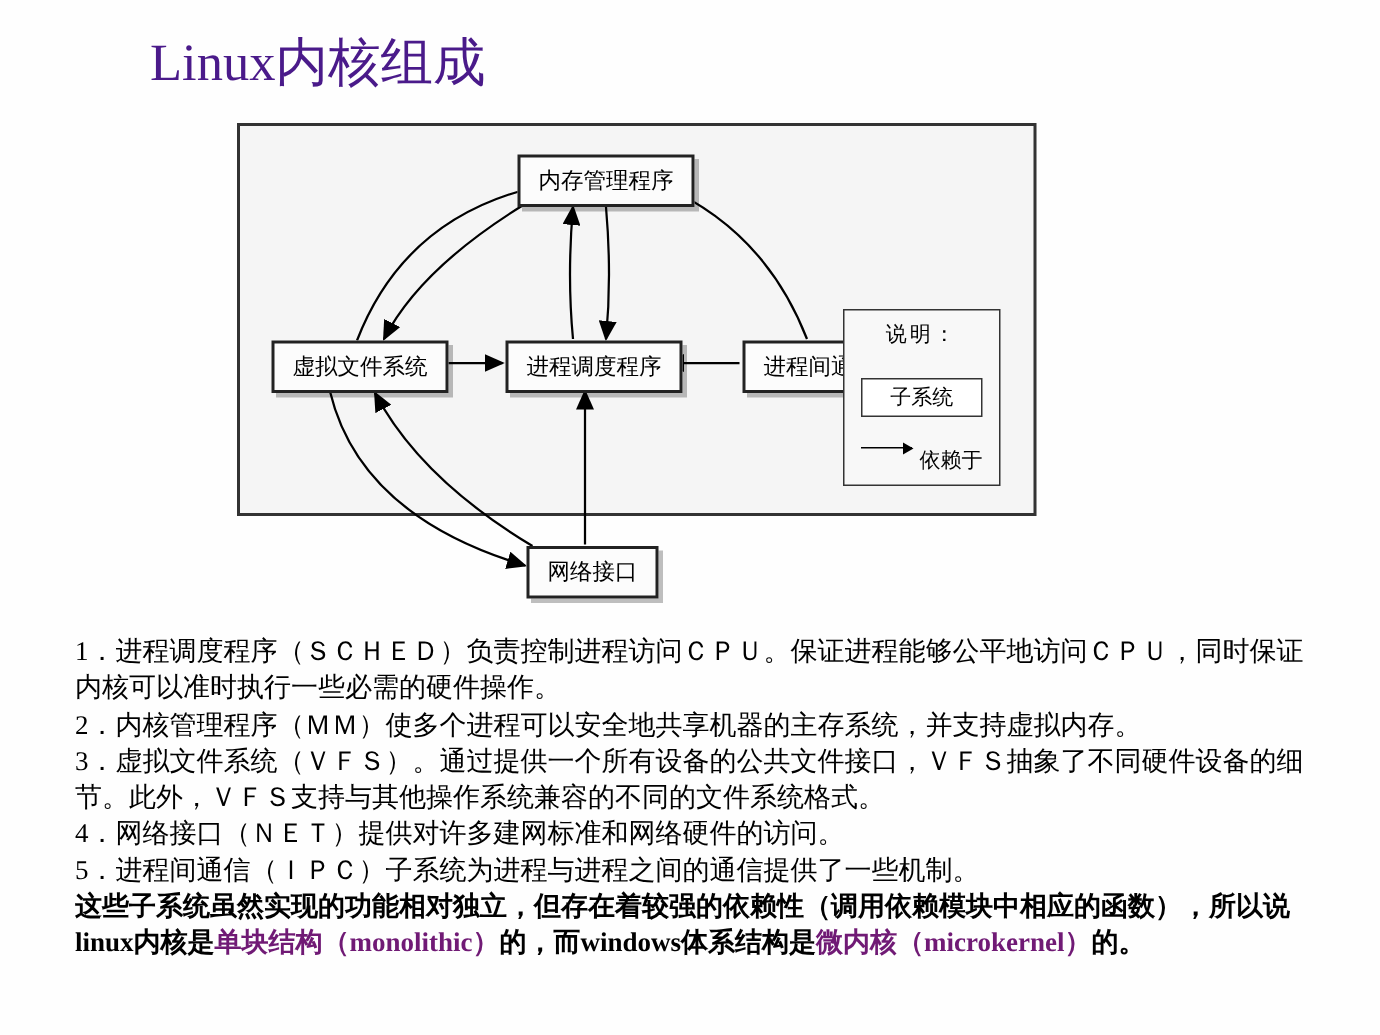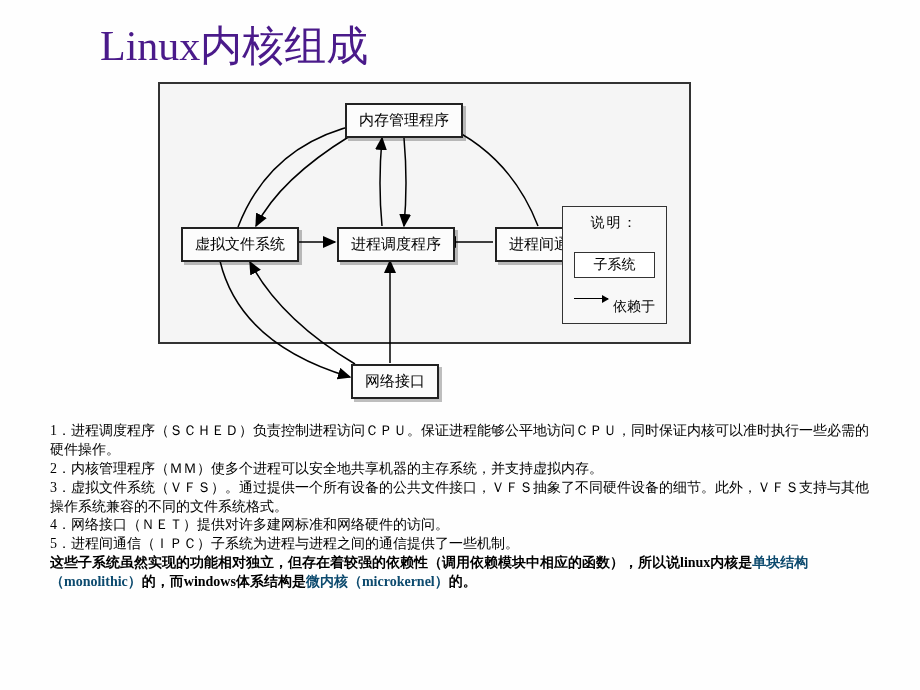--- a/index.html
+++ b/index.html
@@ -6,21 +6,21 @@
     body {
       width: 920px;
       height: 690px;
       background: #fefefe;
       font-family: "SimSun", "宋体", serif;
       position: relative;
       overflow: hidden;
     }
     .title {
       font-family: "Times New Roman", "SimSun", serif;
-      font-size: 42px;
+      font-size: 35px;
       color: #4a1a8a;
       padding: 18px 0 0 100px;
       font-weight: normal;
     }
     .diagram-container {
       position: absolute;
       left: 158px;
       top: 82px;
       width: 533px;
       height: 262px;
@@ -79,28 +79,28 @@
       left: 0; top: 0;
       width: 533px; height: 330px;
       pointer-events: none;
     }
     
     .body-text {
       position: absolute;
       left: 50px;
       top: 422px;
       width: 830px;
-      font-size: 14px;
+      font-size: 18px;
       line-height: 1.35;
       font-family: "SimSun", serif;
       color: #000;
     }
     .body-text .item { margin: 0; }
     .concl { font-weight: bold; }
-    .red { color: #0c4a6e; }
+    .red { color: #701a75; }
   </style>
 </head>
 <body>
 
 <h1 class="title">Linux内核组成</h1>
 
 <div class="diagram-container">
   <svg class="arrows">
     <defs>
       <marker id="ah" markerWidth="9" markerHeight="8" refX="8" refY="4" orient="auto">

